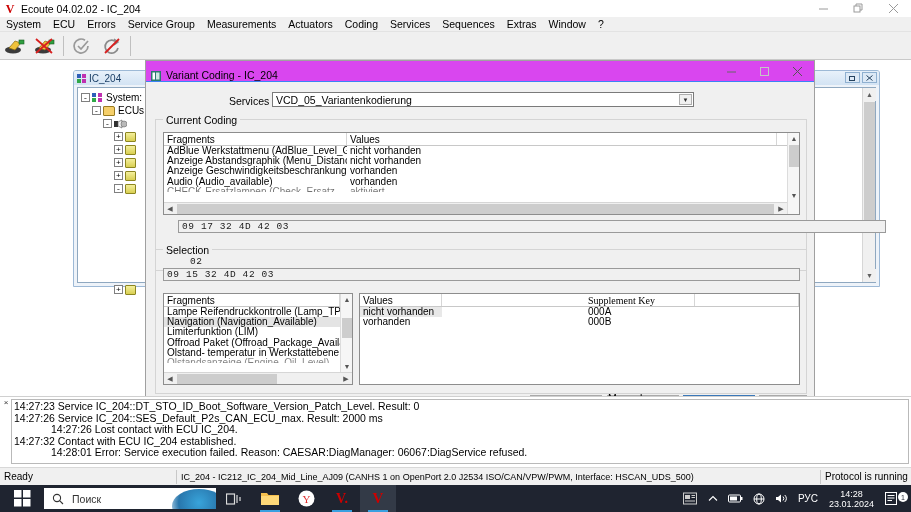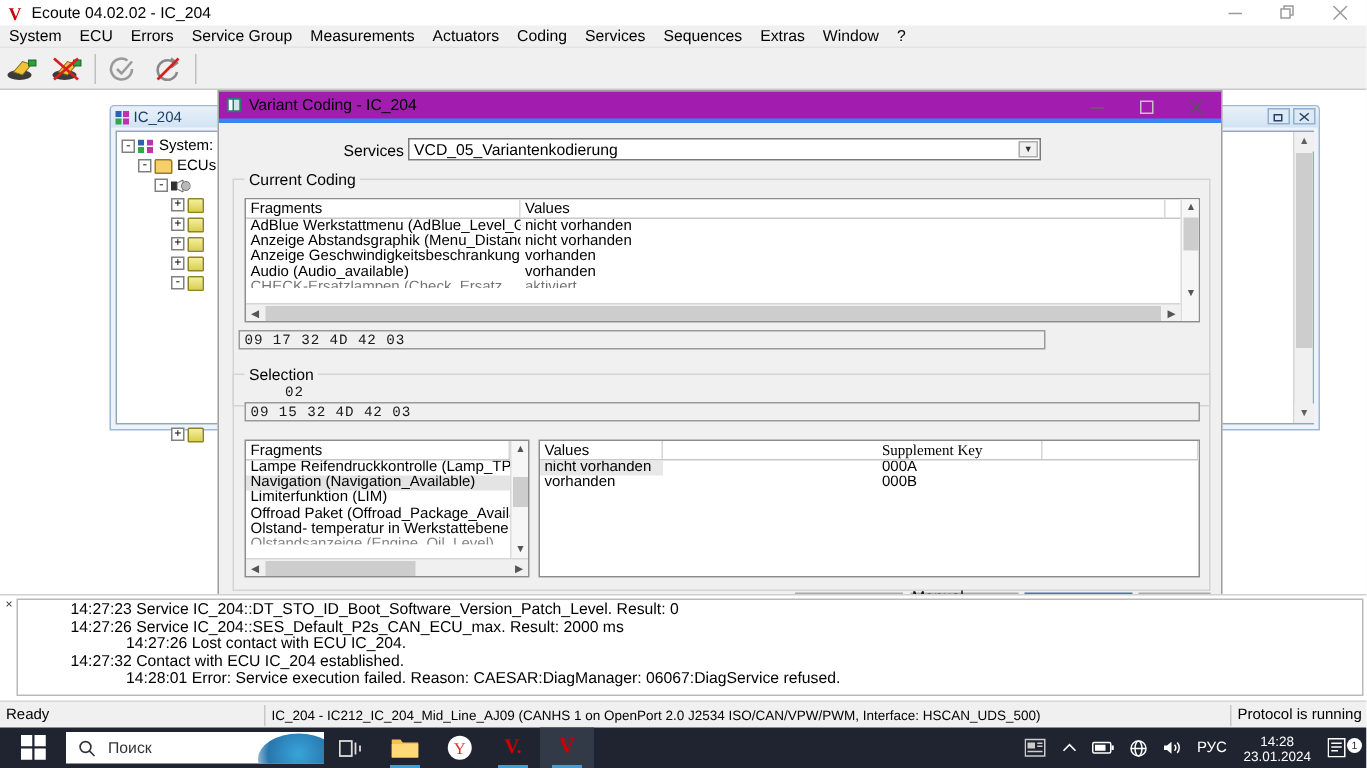--- a/index.html
+++ b/index.html
@@ -105,22 +105,22 @@
     color:#606060; font-size:7px; background:#f0f0f0;
   }
   .sc-thumb { position:absolute; left:1px; width:11px; background:#cdcdcd; }
 
   
   .dlg {
     position:absolute; left:145px; top:32px; width:670px; height:358px;
     background:#f0f0f0; border:1px solid #a0a0a0;
   }
   .dlg-title {
-    height:21px; background:#a21caf; display:flex; align-items:center;
-    padding-left:5px; border-bottom:3px solid #3b82f6;
+    height:21px; background:#d946ef; display:flex; align-items:flex-end;
+    padding-left:5px; border-bottom:1px solid #3b82f6;
   }
   .dlg-ico { width:10px; height:10px; margin-right:5px; position:relative; }
   .dlg-title-text { font-size:10.5px; color:#000; }
   .dlg-btns { position:absolute; right:0; top:0; display:flex; }
   .dlg-btn {
     width:33px; height:21px; display:flex; align-items:center; justify-content:center;
     color:#666; font-size:10px;
   }
   .dlg-btn.dis { color:#c5c5c5; }
 
@@ -196,21 +196,21 @@
     background:#ffffff; border-top:1px solid #d0d0d0;
   }
   .log-close {
     position:absolute; left:2px; top:2px; width:8px; height:8px;
     font-size:8px; color:#333; line-height:8px; text-align:center;
   }
   .log-inner {
     position:absolute; left:11px; top:2px; right:2px; bottom:2px;
     border:1px solid #b9b9b9; background:#fff; padding:1px 2px; overflow:hidden;
   }
-  .log-line { font-size:10.5px; color:#000; line-height:11.6px; white-space:nowrap;margin-left:33px; }
+  .log-line { font-size:10.5px; color:#000; line-height:11.6px; white-space:nowrap; }
   .log-line.ind { padding-left:37px; }
 
   .statusbar {
     position:absolute; left:0; top:467px; width:911px; height:18px;
     background:#f0f0f0; border-top:1px solid #d8d8d8; display:flex; align-items:center;
   }
   .sb-cell { height:21px; display:flex; align-items:center; font-size:10px; color:#000; padding-left:4px; }
   .sb-sep { width:1px; height:14px; background:#c8c8c8; }
 
   
@@ -491,21 +491,21 @@
             <div class="vs-thumb" style="top:12px; height:22px;"></div>
             <div class="vs-arrow" style="position:absolute;bottom:13px;left:0;">▼</div>
           </div>
           <div class="hscroll" style="right:12px;">
             <div class="hs-arrow">◀</div>
             <div class="hs-thumb" style="flex:1; margin:0 1px;"></div>
             <div class="hs-arrow">▶</div>
           </div>
         </div>
 
-        <div class="hexfield" style="left:3px; top:100px; width:538px; height:13px;">09 17 32 4D 42 03</div>
+        <div class="hexfield" style="left:22px; top:100px; width:708px; height:13px;">09 17 32 4D 42 03</div>
       </div>
 
       <div class="gbox" style="left:9px; top:188px; width:652px; height:145px;">
         <div class="gbox-lbl">Selection</div>
 
         <div class="sel-idx" style="left:34px; top:6px;">02</div>
         <div class="hexfield" style="left:7px; top:18px; width:637px; height:13px;">09 15 32 4D 42 03</div>
 
         <div class="lv" style="left:7px; top:43px; width:190px; height:92px;">
           <div class="lv-head">

